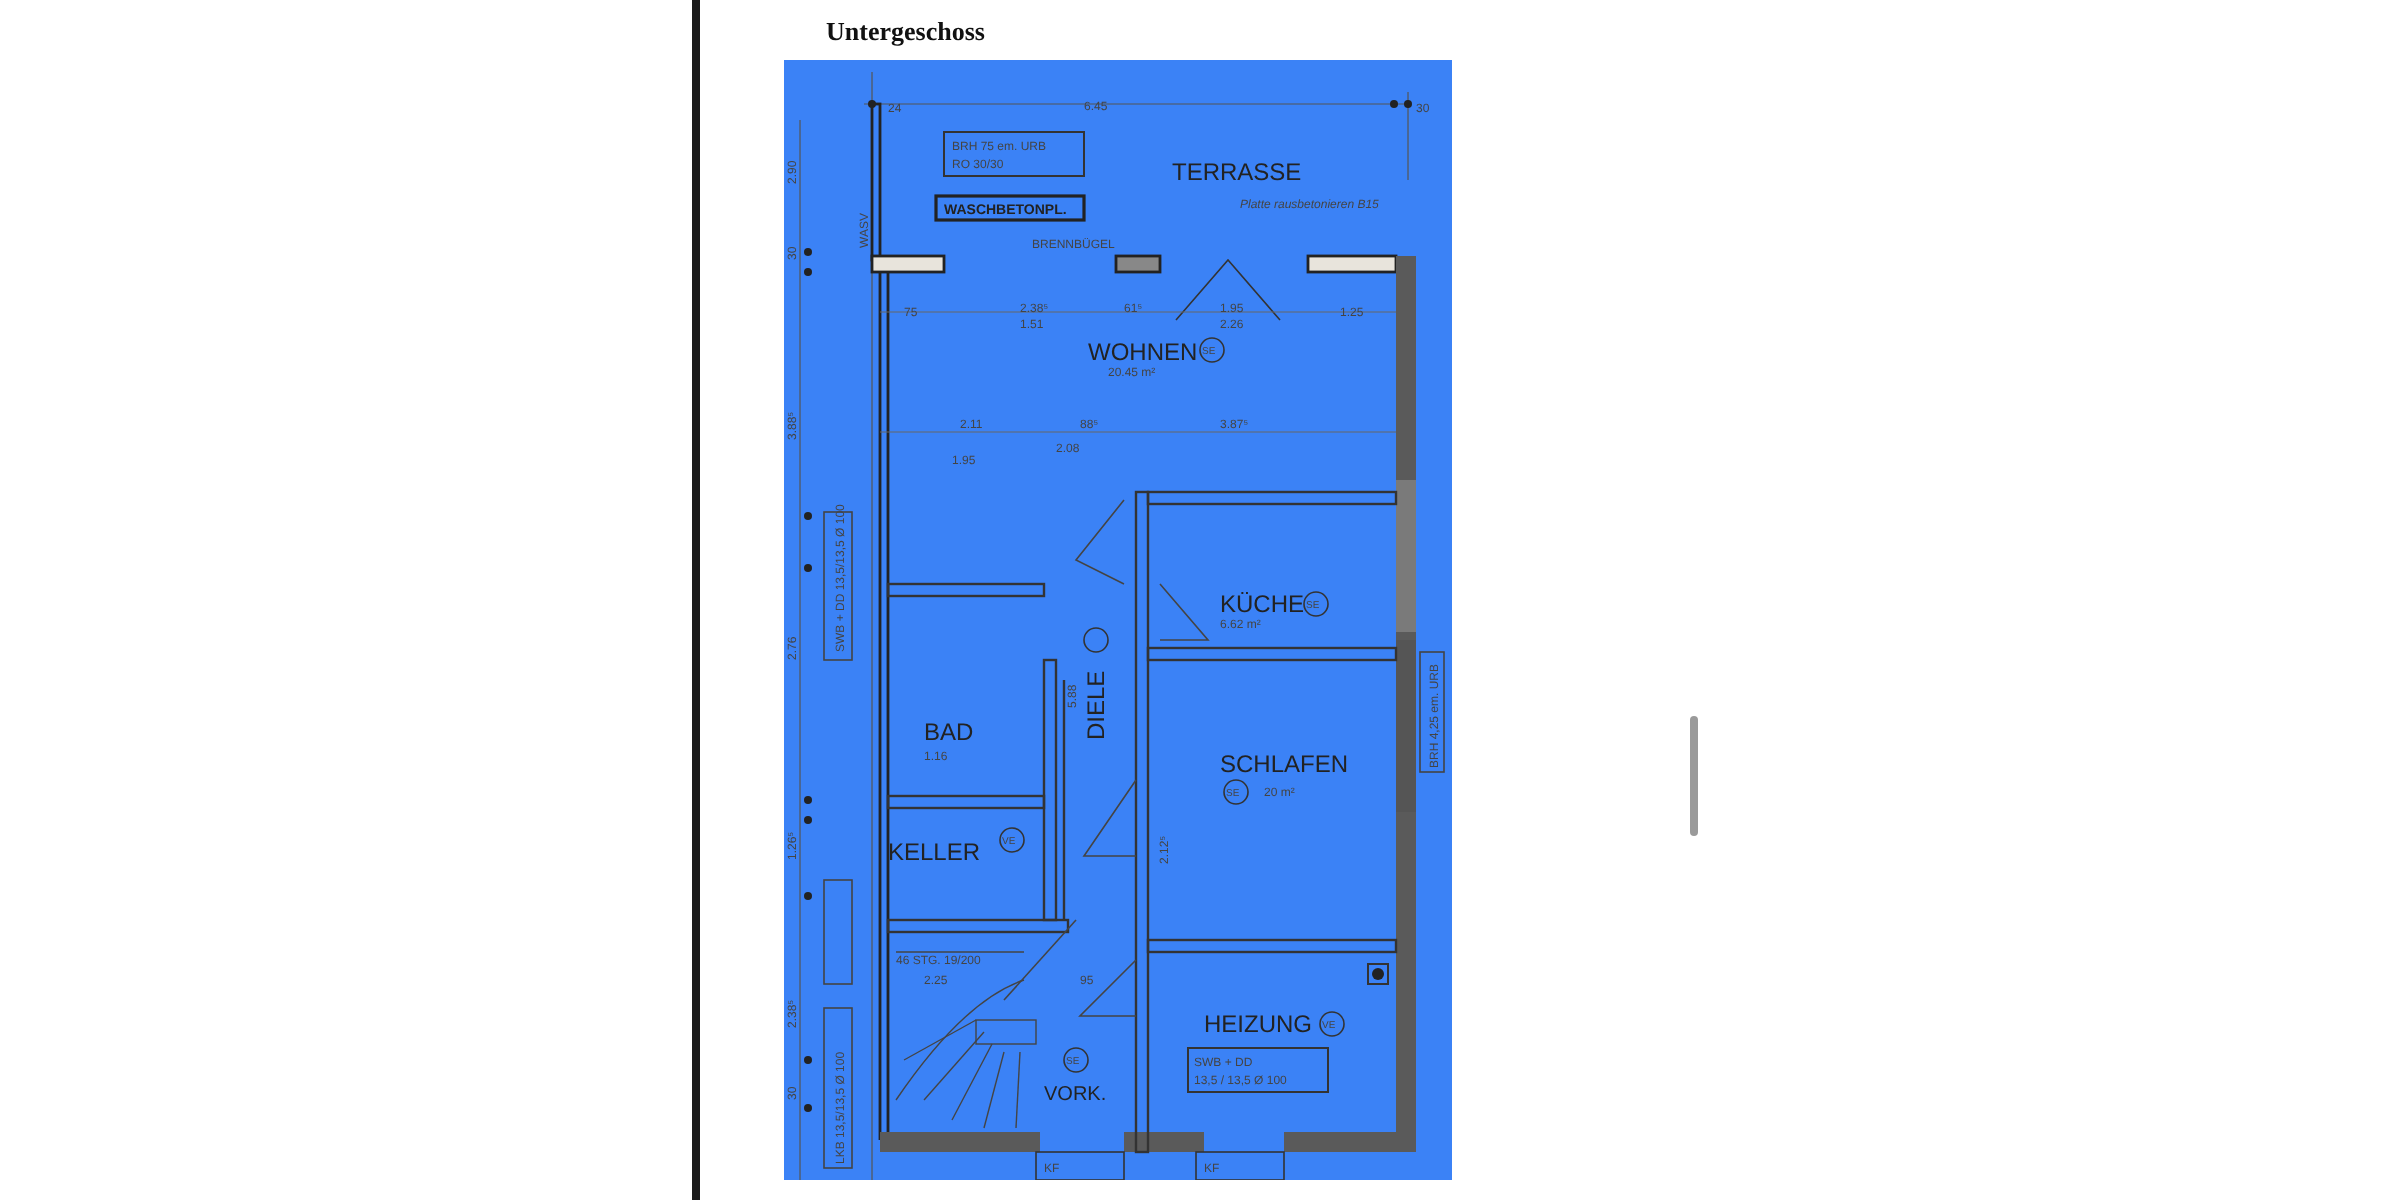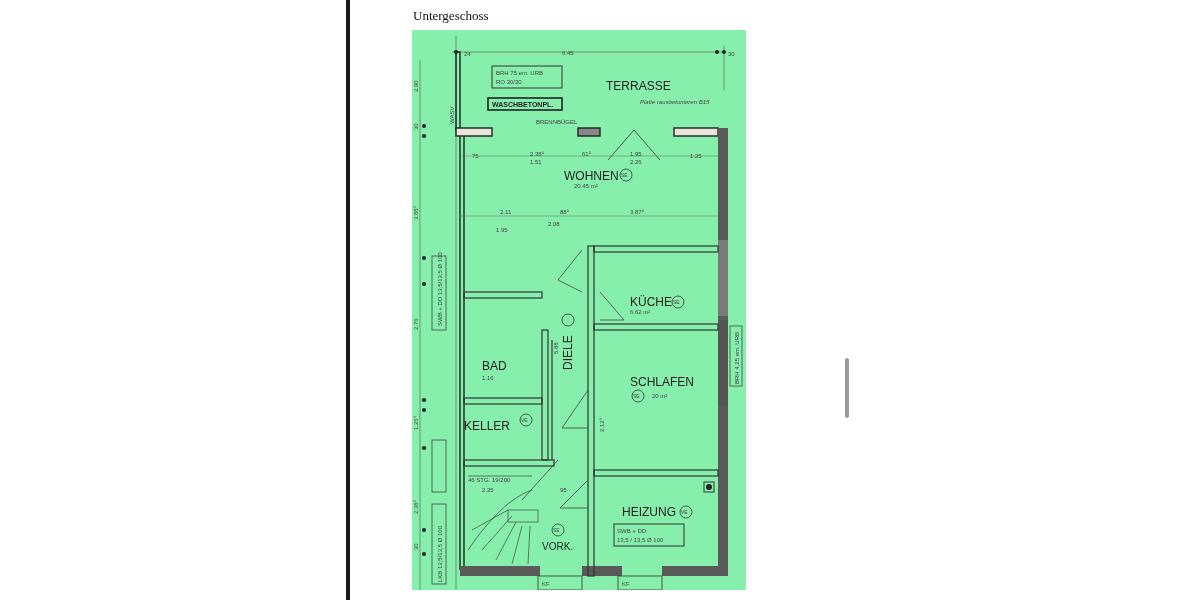--- a/index.html
+++ b/index.html
@@ -7,26 +7,26 @@
       width: 1200px; height: 600px; overflow: hidden;
       background: #ffffff; position: relative;
       font-family: "Liberation Sans", sans-serif;
     }
     .left-rule {
       position: absolute; left: 346px; top: 0; width: 4px; height: 600px;
       background: #1c1c1c;
     }
     .heading {
       position: absolute; left: 413px; top: 8px;
-      font-family: "Liberation Serif", serif; font-weight: normal;
+      font-family: "Liberation Serif", serif; font-weight: bold;
       font-size: 13px; color: #111;
     }
     .plan {
-      position: absolute; left: 412px; top: 30px; width: 334px; height: 560px;
-      background: #86efac;
+      position: absolute; left: 392px; top: 30px; width: 334px; height: 560px;
+      background: #3b82f6;
       text-align: center;
     }
     .plan svg { display: block; }
     .plan text { font-family: "Liberation Sans", sans-serif; fill: #222; }
     .plan .small { font-size: 6px; fill: #444; }
     .plan .room { font-size: 12px; }
     .plan .label { font-size: 8px; }
     .scrollbar {
       position: absolute; left: 845px; top: 358px; width: 4px; height: 60px;
       background: #9a9a9a; border-radius: 2px;

